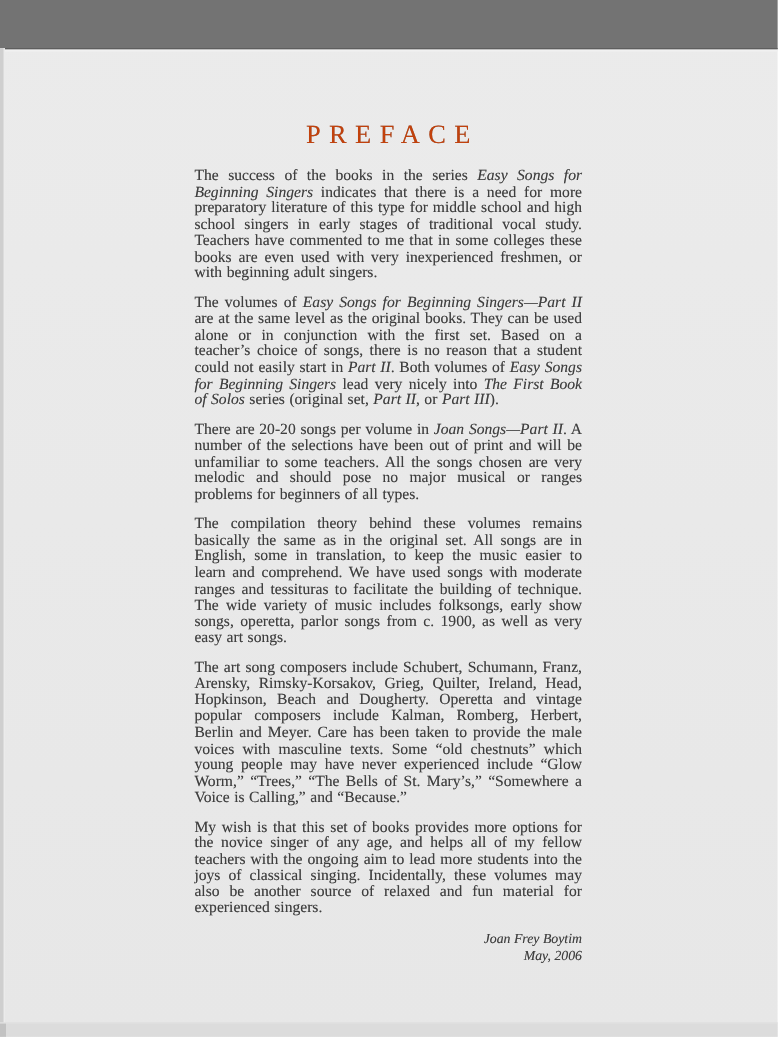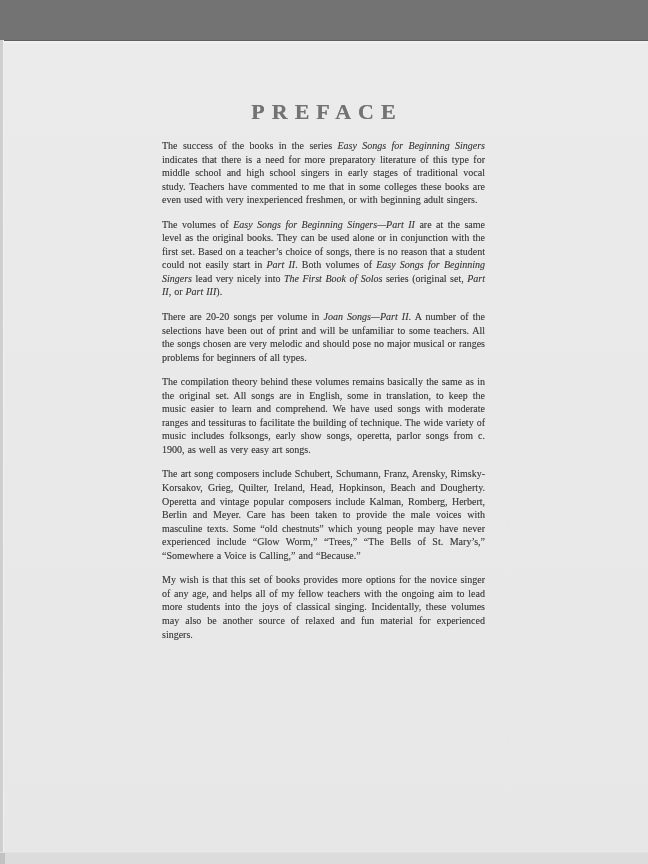--- a/index.html
+++ b/index.html
@@ -45,30 +45,30 @@
   .content {
     position: absolute;
     top: 96px;
     left: 162px;
     width: 323px;
     color: #3f3f3f;
     text-shadow: 0 0 0.5px rgba(70,70,70,0.55);
   }
   .title {
     font-size: 22px;
-    font-weight: bold;
+    font-weight: normal;
     line-height: 24px;
     letter-spacing: 7px;
     text-indent: 7px;
     text-align: center;
     margin: 4px 0 15px 0;
-    color: #737373;
+    color: #c2410c;
   }
   .body-text p {
-    font-size: 10px;
+    font-size: 13px;
     line-height: 13.55px;
     margin: 0 0 11px 0;
     text-align: justify;
     word-spacing: 0.5px;
   }
   .signature {
     margin-top: 13px;
     text-align: right;
     font-style: italic;
     font-size: 11.5px;
@@ -88,13 +88,17 @@
 
   <div class="body-text">
     <p><span>The success of the books in the series </span><i>Easy Songs for Beginning Singers</i><span> indicates that there is a need for more preparatory literature of this type for middle school and high school singers in early stages of traditional vocal study. Teachers have commented to me that in some colleges these books are even used with very inexperienced freshmen, or with beginning adult singers.</span></p>
     <p><span>The volumes of </span><i>Easy Songs for Beginning Singers—Part II</i><span> are at the same level as the original books. They can be used alone or in conjunction with the first set. Based on a teacher’s choice of songs, there is no reason that a student could not easily start in </span><i>Part II</i><span>. Both volumes of </span><i>Easy Songs for Beginning Singers</i><span> lead very nicely into </span><i>The First Book of Solos</i><span> series (original set, </span><i>Part II</i><span>, or </span><i>Part III</i><span>).</span></p>
     <p><span>There are 20-20 songs per volume in </span><i>Joan Songs—Part II</i><span>. A number of the selections have been out of print and will be unfamiliar to some teachers. All the songs chosen are very melodic and should pose no major musical or ranges problems for beginners of all types.</span></p>
     <p><span>The compilation theory behind these volumes remains basically the same as in the original set. All songs are in English, some in translation, to keep the music easier to learn and comprehend. We have used songs with moderate ranges and tessituras to facilitate the building of technique. The wide variety of music includes folksongs, early show songs, operetta, parlor songs from c. 1900, as well as very easy art songs.</span></p>
     <p><span>The art song composers include Schubert, Schumann, Franz, Arensky, Rimsky-Korsakov, Grieg, Quilter, Ireland, Head, Hopkinson, Beach and Dougherty. Operetta and vintage popular composers include Kalman, Romberg, Herbert, Berlin and Meyer. Care has been taken to provide the male voices with masculine texts. Some “old chestnuts” which young people may have never experienced include “Glow Worm,” “Trees,” “The Bells of St. Mary’s,” “Somewhere a Voice is Calling,” and “Because.”</span></p>
     <p><span>My wish is that this set of books provides more options for the novice singer of any age, and helps all of my fellow teachers with the ongoing aim to lead more students into the joys of classical singing. Incidentally, these volumes may also be another source of relaxed and fun material for experienced singers.</span></p>
   </div>
 
+  <div class="signature">
+    <div>Joan Frey Boytim</div>
+    <div>May, 2006</div>
+  </div>
 </div>
 
 </body></html>

